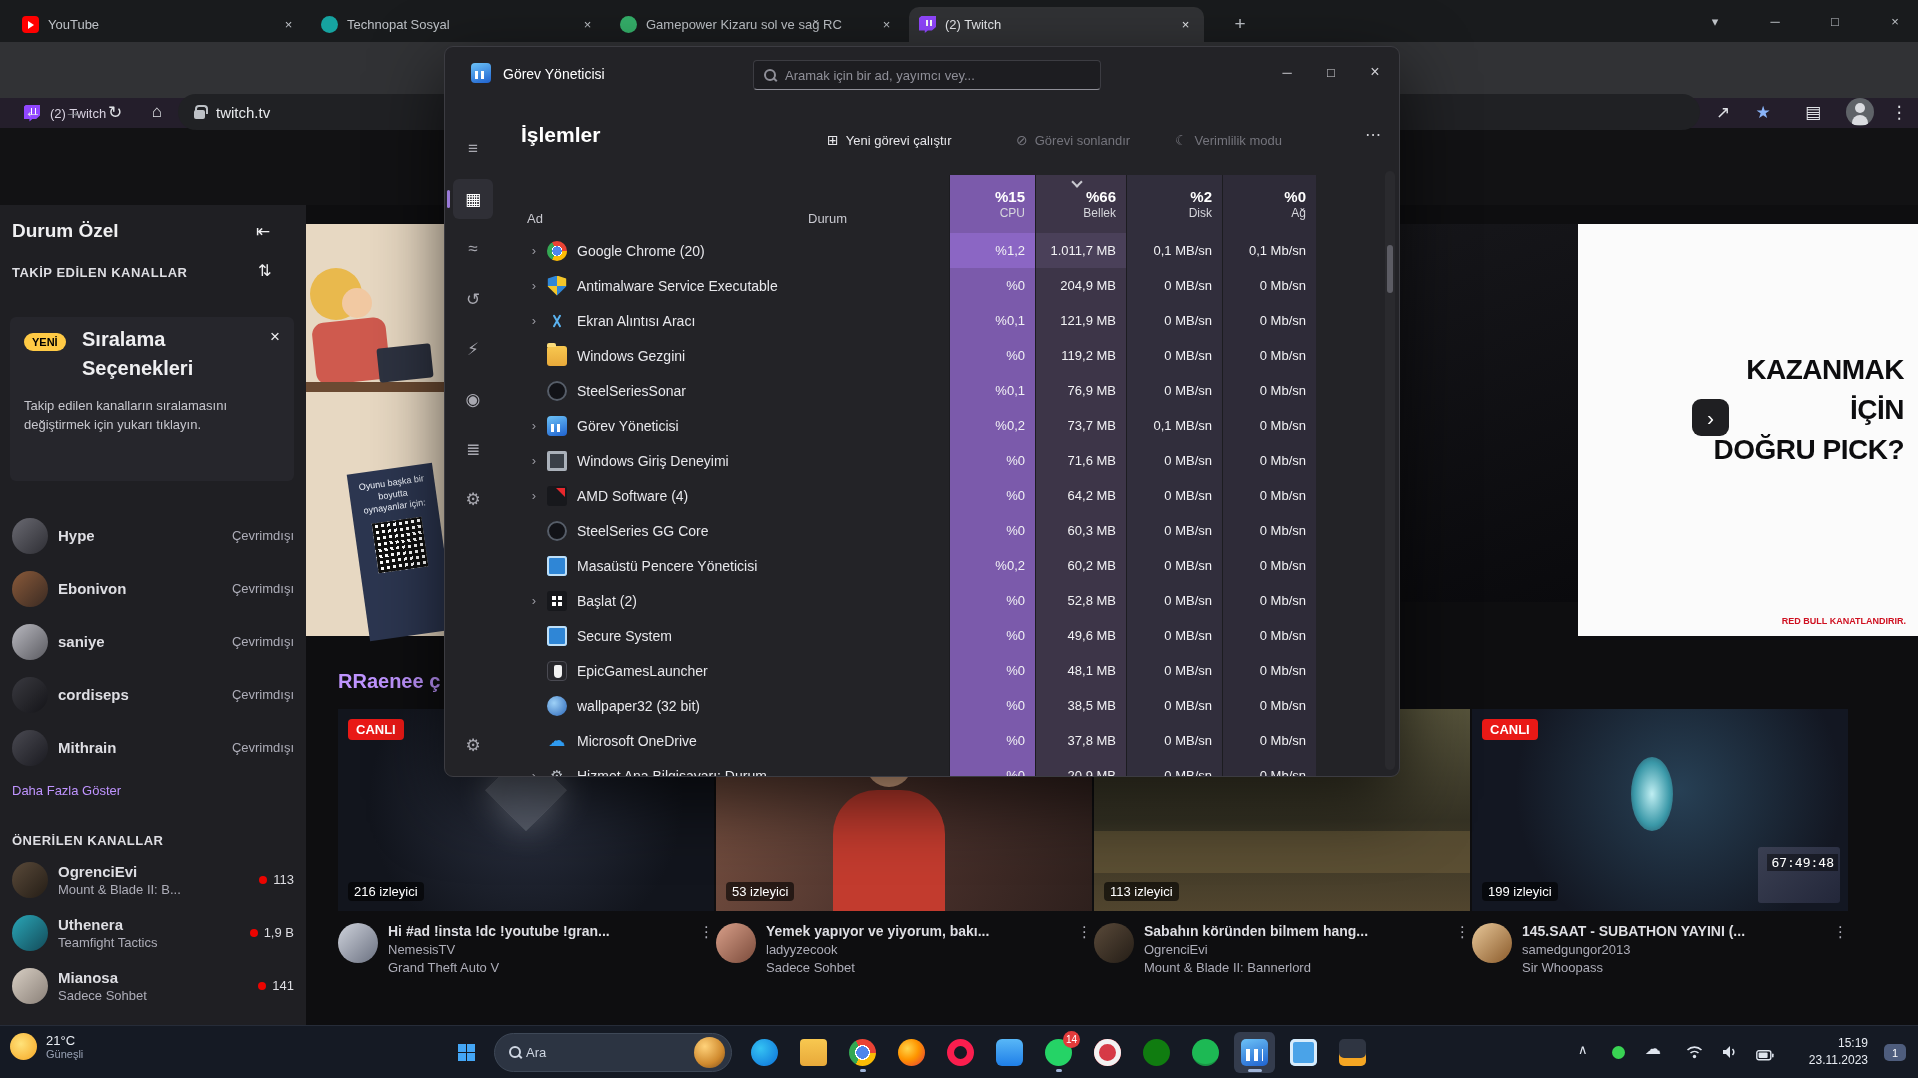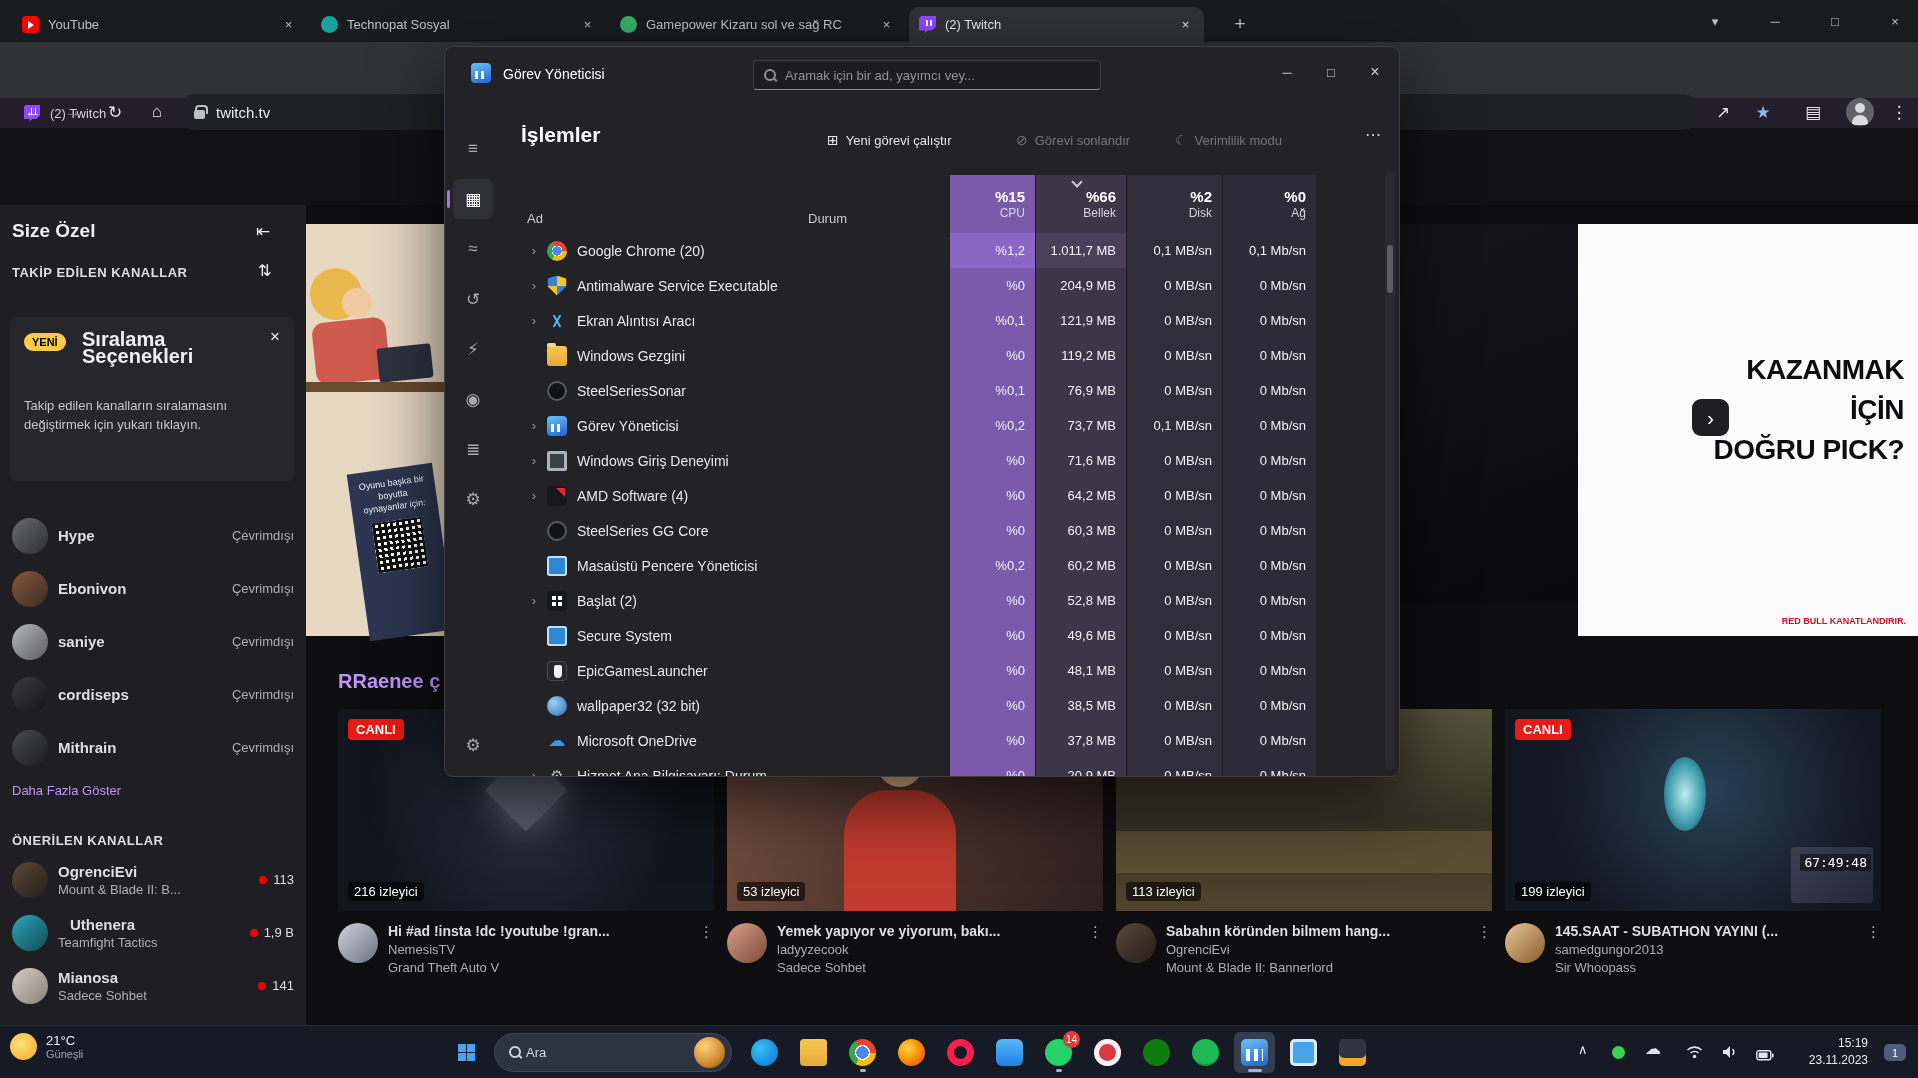--- a/index.html
+++ b/index.html
@@ -35,21 +35,21 @@
 
   
   #twside{position:absolute;left:0;top:205px;width:306px;height:820px;background:#1f1f23}
   #side-title{position:absolute;left:12px;top:15px;font-size:19px;font-weight:700;color:#efeff1}
   #side-collapse{position:absolute;left:256px;top:16px;font-size:17px;color:#efeff1;cursor:pointer}
   #side-followed-hdr{position:absolute;left:12px;top:60px;font-size:13px;font-weight:700;letter-spacing:.5px;color:#dedee3}
   #side-sort{position:absolute;left:258px;top:56px;font-size:16px;color:#efeff1;cursor:pointer}
   #promo{position:absolute;left:10px;top:112px;width:284px;height:164px;background:#26262c;border-radius:6px}
   #promo-badge{position:absolute;left:14px;top:16px;background:#ffca45;color:#000;font-size:11px;font-weight:700;padding:3px 8px;border-radius:10px}
   .promo-t{position:absolute;left:72px;font-size:20px;font-weight:700;color:#efeff1}
-  #promo-t1{top:11px}#promo-t2{top:28px}
+  #promo-t1{top:11px}#promo-t2{top:40px}
   #promo-close{position:absolute;right:14px;top:10px;color:#efeff1;font-size:17px;cursor:pointer}
   #promo-body{position:absolute;left:14px;top:80px;width:254px;font-size:13px;line-height:1.45;color:#c6c6cd}
   .side-list{position:absolute;left:0;width:306px}
   #chan-list{top:304px}
   #rec-list{top:648px}
   .chan-row{height:53px;display:flex;align-items:center;padding:0 12px;cursor:pointer}
   .chan-av{width:36px;height:36px;border-radius:50%;flex:none}
   .chan-name{margin-left:10px;font-size:15px;font-weight:600;color:#dedee3;flex:1;white-space:nowrap;overflow:hidden}
   .chan-status{font-size:13px;color:#adadb8}
   .rec-col{margin-left:10px;flex:1;min-width:0}
@@ -81,21 +81,21 @@
   #tag-text{font-size:9px;line-height:1.35;text-align:center}
   #tag-qr{margin:8px auto 0;width:50px;height:50px;background:#fff;background-image:repeating-linear-gradient(0deg,#111 0 3px,transparent 3px 6px),repeating-linear-gradient(90deg,#111 0 3px,#fff 3px 6px)}
   #banner-video{position:absolute;left:1400px;top:224px;width:178px;height:378px;background:linear-gradient(160deg,#16161a,#0a0a0d)}
   #ad-panel{position:absolute;left:1578px;top:224px;width:340px;height:412px;background:#fbfbfb}
   #ad-next{position:absolute;left:114px;top:175px;width:37px;height:37px;background:#1f1f22;border-radius:9px;color:#fff;font-size:21px;display:flex;align-items:center;justify-content:center;cursor:pointer}
   #ad-text{position:absolute;right:14px;top:126px;text-align:right;color:#0d0d0f;font-size:28px;font-weight:700;line-height:40px;letter-spacing:-.5px}
   #ad-footer{position:absolute;right:12px;bottom:10px;font-size:9px;font-weight:700;color:#cf1020}
 
   
   #section-heading{position:absolute;left:338px;top:670px;font-size:20px;font-weight:700;color:#bf94ff}
-  #cards{position:absolute;left:338px;top:709px;display:flex;gap:13px}
+  #cards{position:absolute;left:338px;top:709px;display:flex;gap:2px}
   .card{width:376px;flex:none}
   .thumb{position:relative;width:376px;height:202px;overflow:hidden}
   .c-thumb1{background:radial-gradient(circle at 50% 45%,#2a3040,#12151d 72%)}
   .c-thumb1::after{content:"";position:absolute;left:50%;top:40%;transform:translate(-50%,-50%) rotate(45deg);width:58px;height:58px;background:rgba(222,230,242,.28);box-shadow:0 0 34px rgba(222,230,242,.4)}
   .c-thumb2{background:linear-gradient(115deg,#7a5242,#472f2a 60%,#2e201d)}
   .c-thumb2::before{content:"";position:absolute;left:46%;top:16%;width:46px;height:46px;border-radius:50%;background:#e8b48e;transform:translateX(-50%)}
   .c-thumb2::after{content:"";position:absolute;left:46%;top:40%;width:112px;height:130px;background:#c23b2e;border-radius:44px 44px 0 0;transform:translateX(-50%)}
   .c-thumb3{background:linear-gradient(180deg,#55523a,#353224 55%,#51452e)}
   .c-thumb3::after{content:"";position:absolute;left:0;bottom:38px;width:100%;height:42px;background:#6d5c3b;opacity:.55}
   .c-thumb4{background:radial-gradient(circle at 55% 40%,#274055,#131722 68%)}
@@ -276,21 +276,21 @@
       <span class="redbadge" style="left:1605px;top:146px">7</span>
       <span class="nav-ico" style="left:1634px;top:154px;font-size:19px">♛</span>
       <div id="adfree-btn">
         <span class="tvico"></span>
         <span>Reklamsız izleyin</span>
       </div>
       <span id="nav-avatar"></span>
     </div>
 
     <aside id="twside">
-      <span id="side-title">Size Özel</span>
+      <span id="side-title">Durum Özel</span>
       <span id="side-collapse">⇤</span>
       <span id="side-followed-hdr">TAKİP EDİLEN KANALLAR</span>
       <span id="side-sort">⇅</span>
 
       <div id="promo">
         <span id="promo-badge">YENİ</span>
         <span class="promo-t" id="promo-t1">Sıralama</span>
         <span class="promo-t" id="promo-t2">Seçenekleri</span>
         <span id="promo-close">×</span>
         <div id="promo-body">Takip edilen kanalların sıralamasını değiştirmek için yukarı tıklayın.</div>
@@ -335,21 +335,21 @@
             <span class="rec-col">
               <span class="chan-name" style="margin-left:0;display:block">OgrenciEvi</span>
               <span class="rec-cat" style="display:block">Mount &amp; Blade II: B...</span>
             </span>
             <span class="livedot"></span>
             <span class="rec-view">113</span>
           </div>
           <div class="chan-row">
             <span class="chan-av c-uthenera"></span>
             <span class="rec-col">
-              <span class="chan-name" style="margin-left:12px;display:block">Uthenera</span>
+              <span class="chan-name" style="margin-left:0;display:block">Uthenera</span>
               <span class="rec-cat" style="display:block">Teamfight Tactics</span>
             </span>
             <span class="livedot"></span>
             <span class="rec-view">1,9 B</span>
           </div>
           <div class="chan-row">
             <span class="chan-av c-mianosa"></span>
             <span class="rec-col">
               <span class="chan-name" style="margin-left:0;display:block">Mianosa</span>
               <span class="rec-cat" style="display:block">Sadece Sohbet</span>

